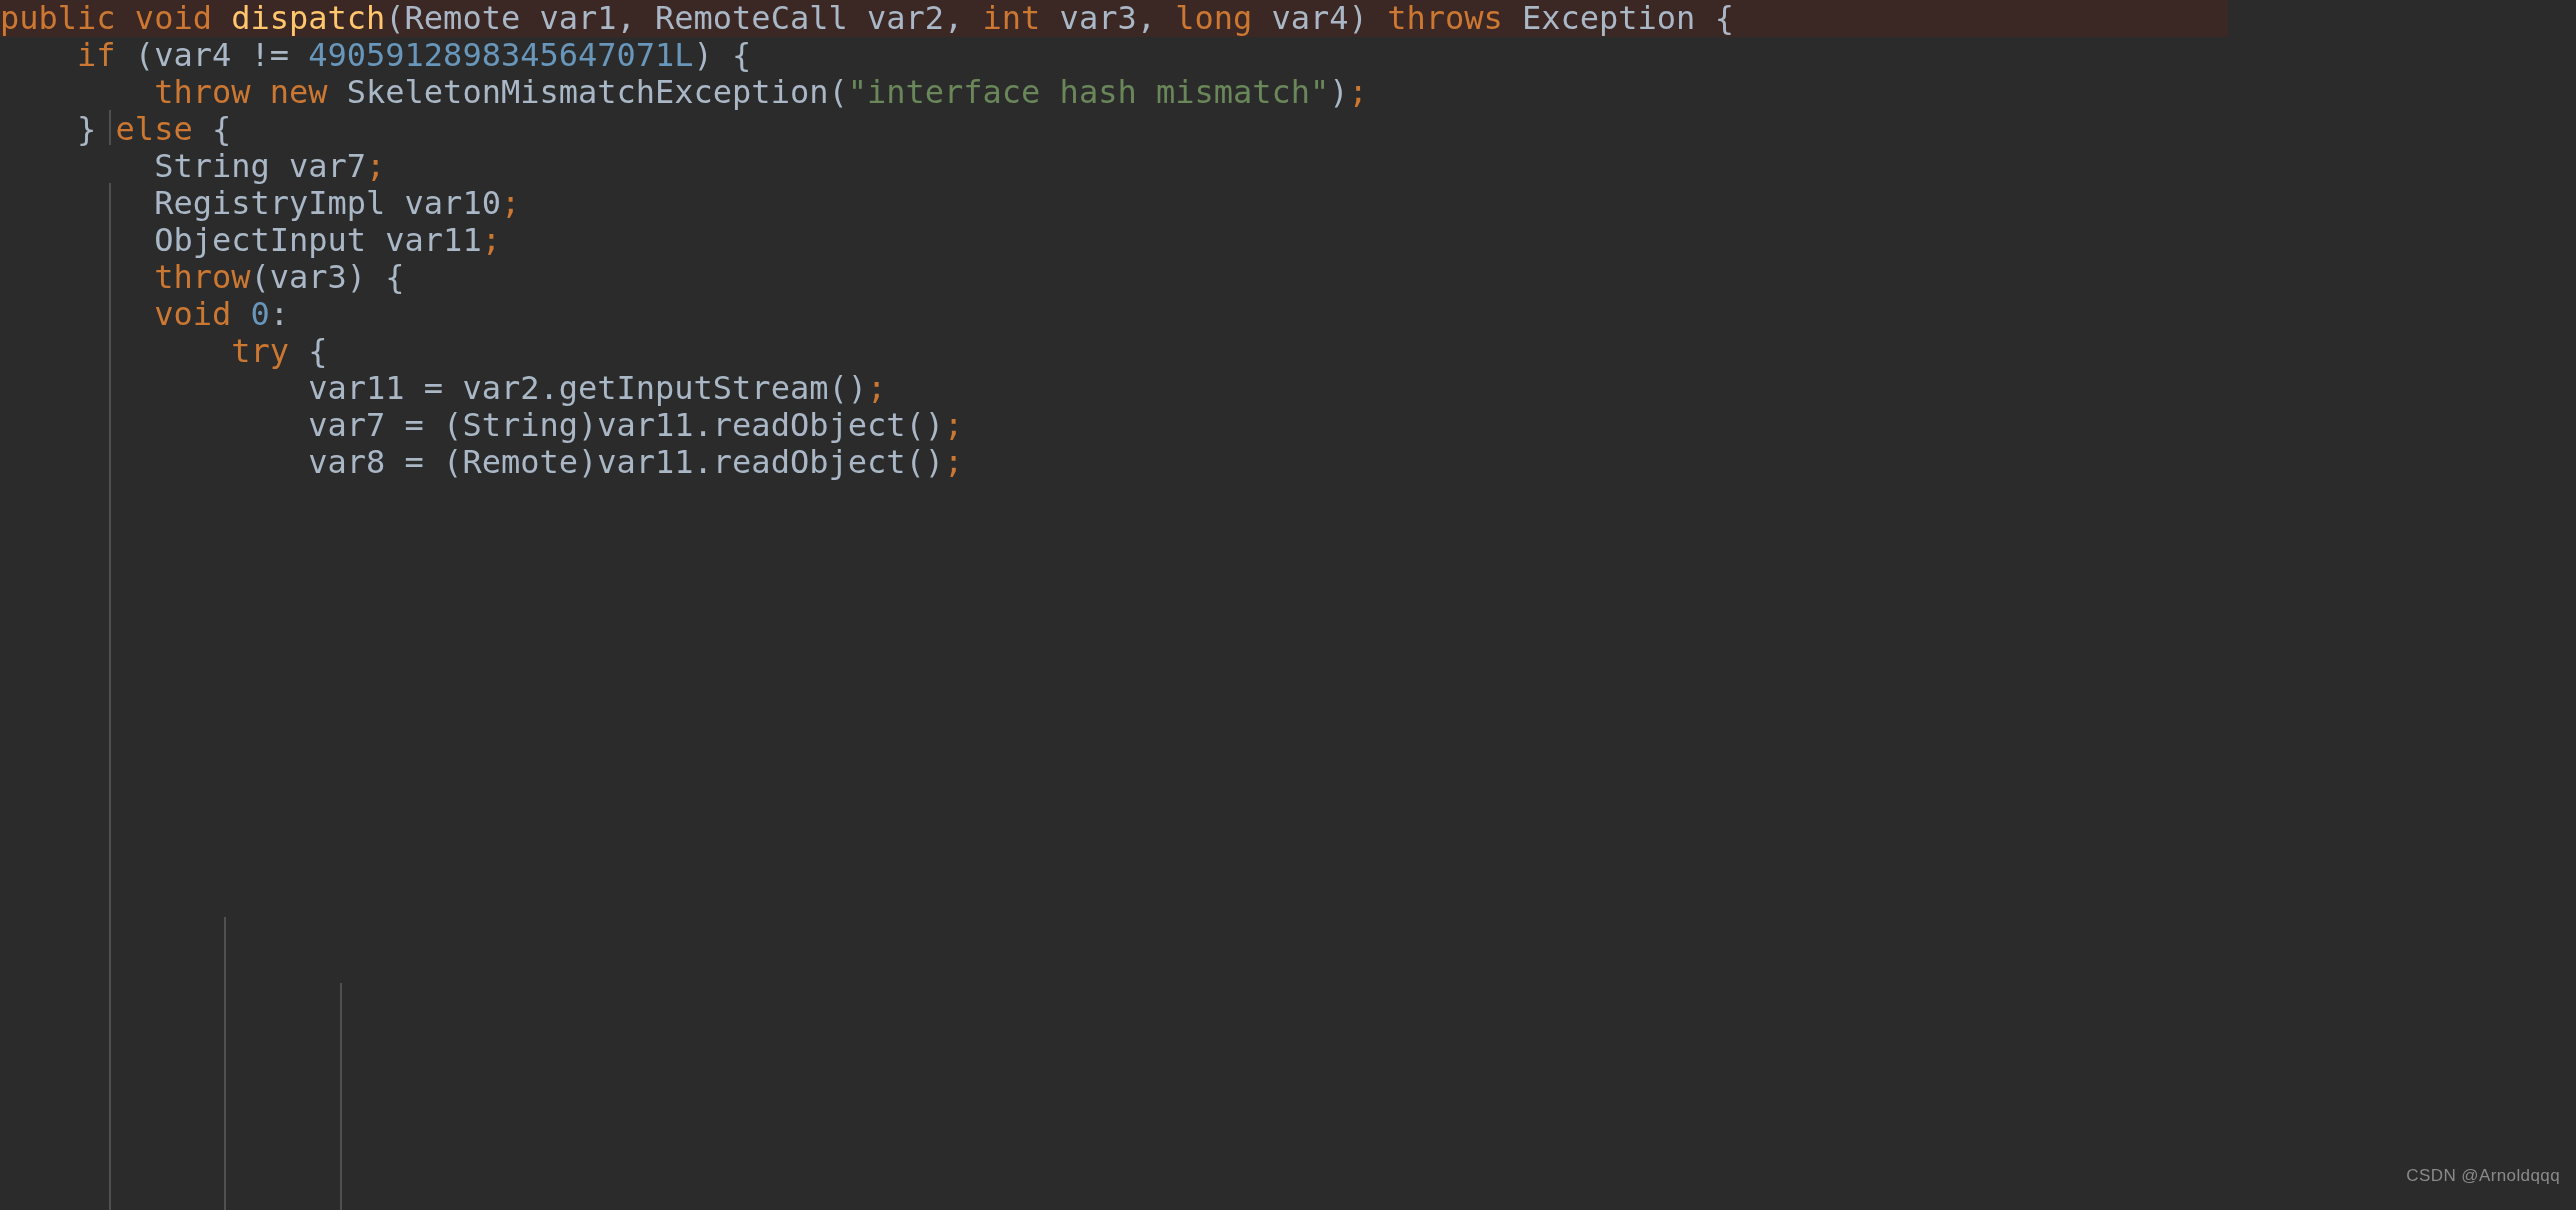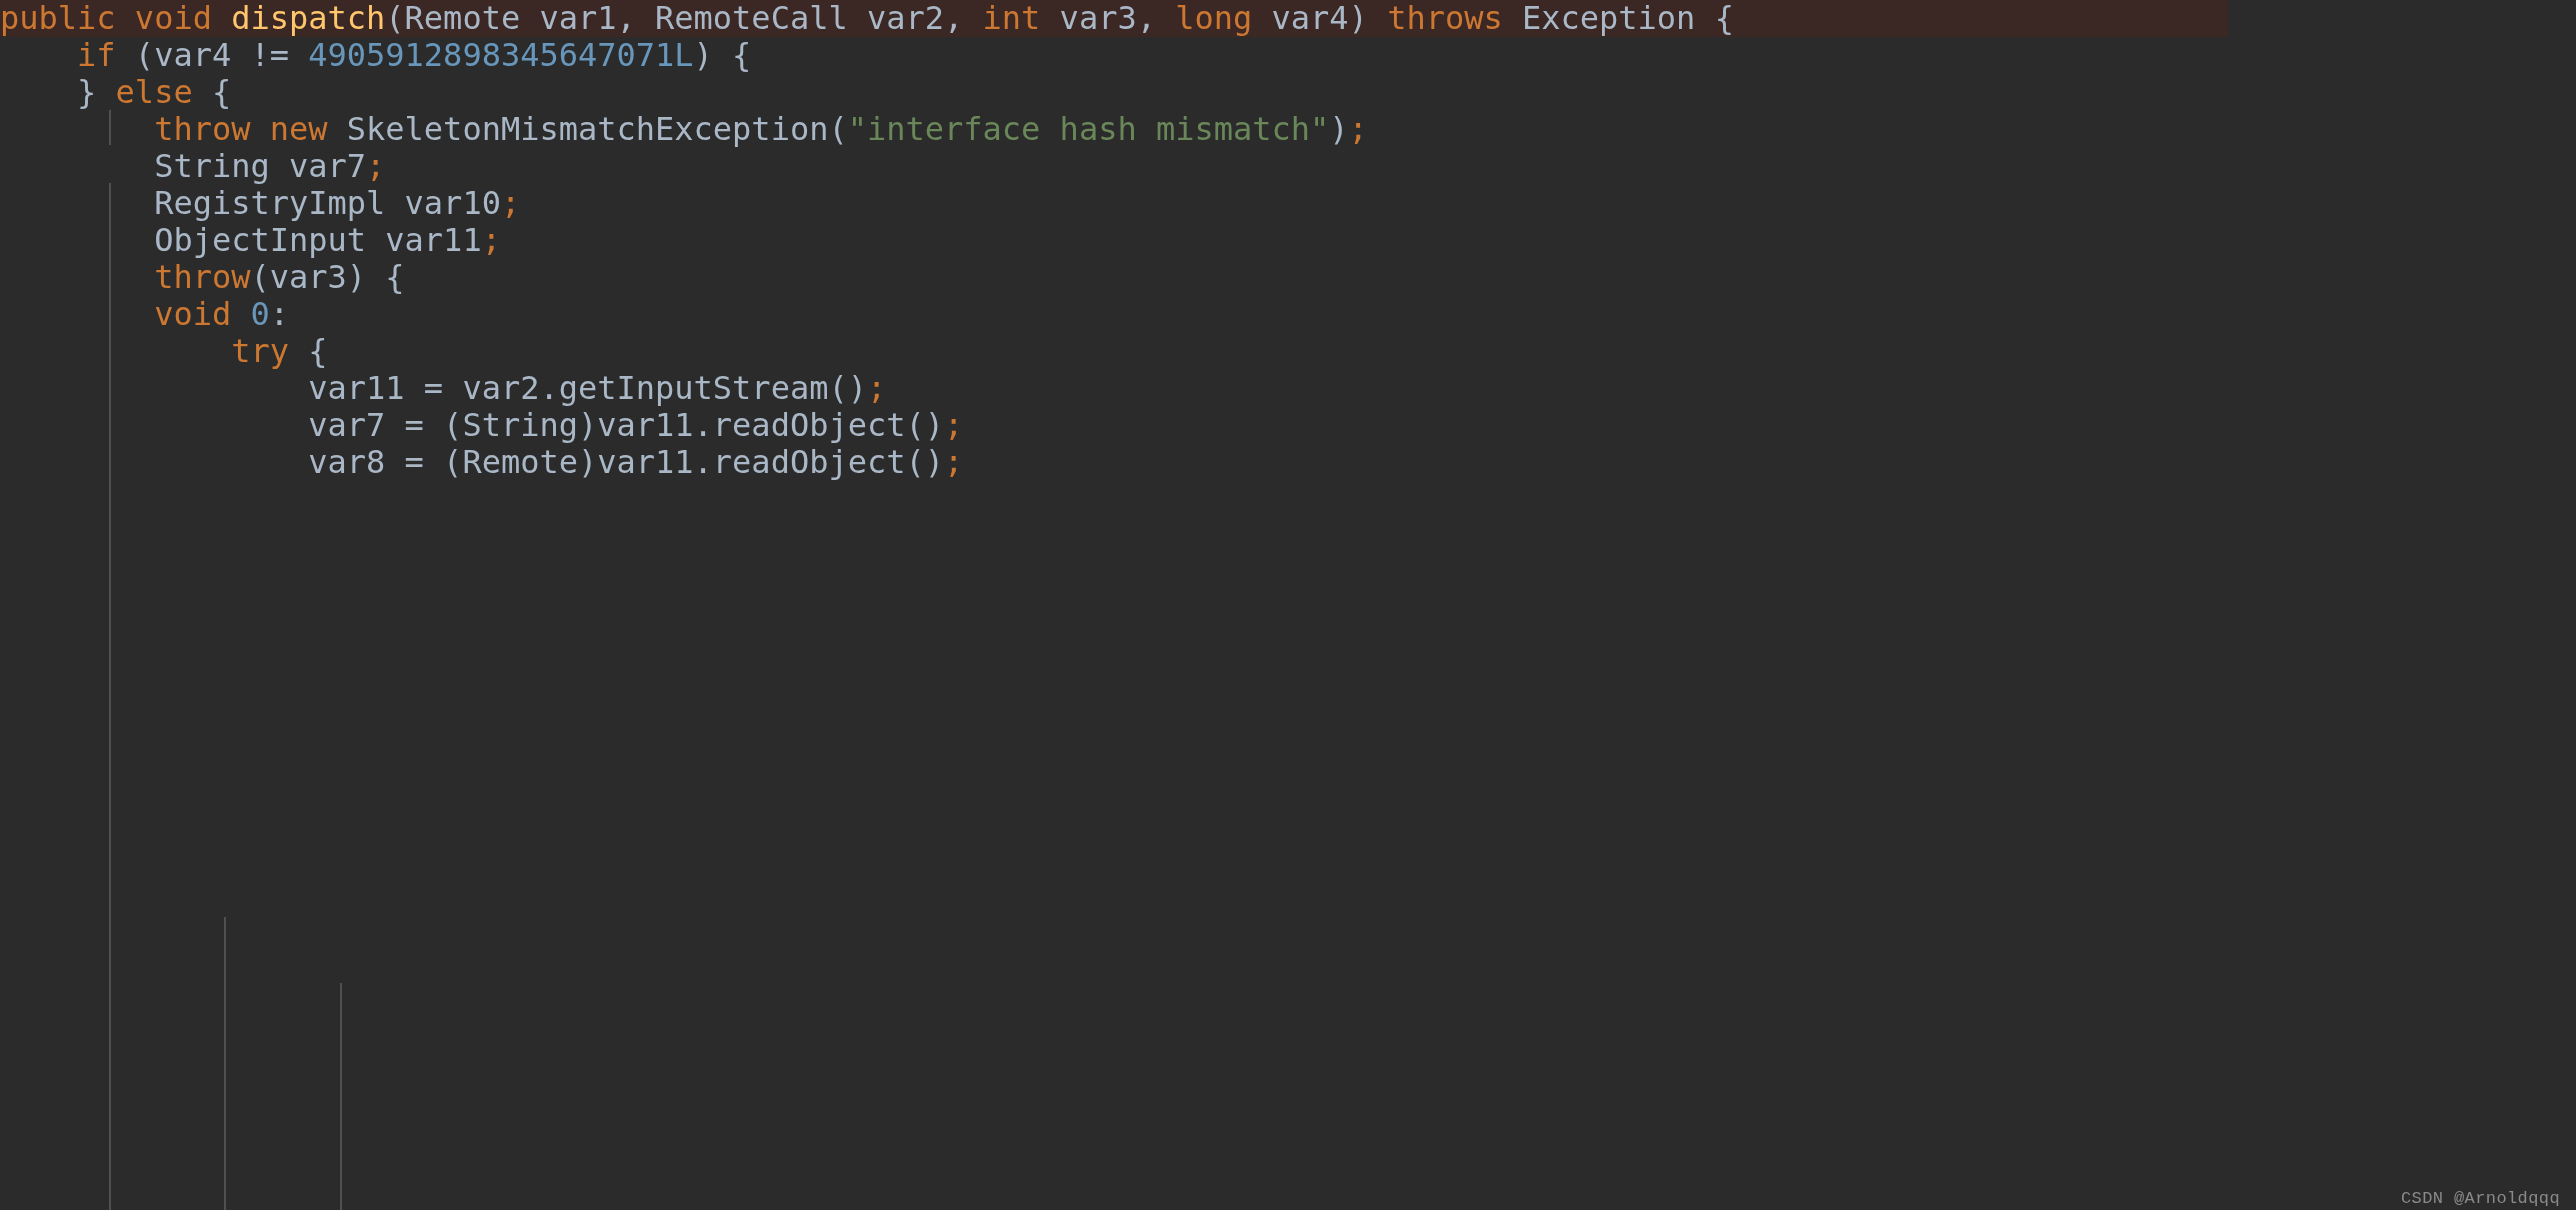--- a/index.html
+++ b/index.html
@@ -55,22 +55,22 @@
   .tok-method    { color: #ffc66d; }
   .tok-number    { color: #6897bb; margin-top: 11px; }
   .tok-string    { color: #6a8759; }
   .tok-punct     { color: #a9b7c6; }
   .tok-semi      { color: #cc7832; }
   .tok-plain     { color: #a9b7c6; }
 
   #watermark {
     position: absolute;
     right: 16px;
-    bottom: 3px;
-    font-family: Liberation Mono, monospace;
+    bottom: 25px;
+    font-family: Liberation Sans, sans-serif;
     font-size: 17px;
     color: #8a8a8a;
     letter-spacing: 0.4px;
     white-space: nowrap;
   }
 </style>
 </head>
 <body>
 
 <div id="editor">
@@ -80,22 +80,22 @@
     <div id="guides">
         <div class="indent-guide" style="left: 109px; top: 110px; height: 35px; background: rgb(79, 80, 82);"></div>
         <div class="indent-guide" style="left: 109px; top: 183px; height: 1027px; background: rgb(79, 80, 82);"></div>
         <div class="indent-guide" style="left: 224px; top: 917px; height: 294px; background: rgb(79, 80, 82);"></div>
         <div class="indent-guide" style="left: 340px; top: 983px; height: 228px; background: rgb(79, 80, 82);"></div>
       </div>
 
     <div id="lines">
         <div class="code-line highlighted" style="background: rgb(59, 39, 35);"><span class="tok-keyword">public</span><span class="tok-plain"> </span><span class="tok-keyword">void</span><span class="tok-plain"> </span><span class="tok-method">dispatch</span><span class="tok-punct">(</span><span class="tok-ident">Remote var1, RemoteCall var2, </span><span class="tok-keyword">int</span><span class="tok-ident"> var3, </span><span class="tok-keyword">long</span><span class="tok-ident"> var4) </span><span class="tok-keyword">throws</span><span class="tok-ident"> Exception {</span></div>
         <div class="code-line"><span class="tok-plain">    </span><span class="tok-keyword">if</span><span class="tok-ident"> (var4 != </span><span class="tok-number">4905912898345647071L</span><span class="tok-ident">) {</span></div>
+        <div class="code-line"><span class="tok-plain">        </span><span class="tok-keyword">throw</span><span class="tok-plain"> </span><span class="tok-keyword">new</span><span class="tok-ident"> SkeletonMismatchException(</span><span class="tok-string">"interface hash mismatch"</span><span class="tok-ident">)</span><span class="tok-semi">;</span></div>
         <div class="code-line"><span class="tok-plain">    </span><span class="tok-ident">} </span><span class="tok-keyword">else</span><span class="tok-ident"> {</span></div>
-        <div class="code-line"><span class="tok-plain">        </span><span class="tok-keyword">throw</span><span class="tok-plain"> </span><span class="tok-keyword">new</span><span class="tok-ident"> SkeletonMismatchException(</span><span class="tok-string">"interface hash mismatch"</span><span class="tok-ident">)</span><span class="tok-semi">;</span></div>
         <div class="code-line"><span class="tok-plain">        </span><span class="tok-ident">String var7</span><span class="tok-semi">;</span></div>
         <div class="code-line"><span class="tok-plain">        </span><span class="tok-ident">RegistryImpl var10</span><span class="tok-semi">;</span></div>
         <div class="code-line"><span class="tok-plain">        </span><span class="tok-ident">ObjectInput var11</span><span class="tok-semi">;</span></div>
         <div class="code-line"><span class="tok-plain">        </span><span class="tok-keyword">throw</span><span class="tok-ident">(var3) {</span></div>
         <div class="code-line"><span class="tok-plain">        </span><span class="tok-keyword">void</span><span class="tok-plain"> </span><span class="tok-number">0</span><span class="tok-ident">:</span></div>
         <div class="code-line"><span class="tok-plain">            </span><span class="tok-keyword">try</span><span class="tok-ident"> {</span></div>
         <div class="code-line"><span class="tok-plain">                </span><span class="tok-ident">var11 = var2.getInputStream()</span><span class="tok-semi">;</span></div>
         <div class="code-line"><span class="tok-plain">                </span><span class="tok-ident">var7 = (String)var11.readObject()</span><span class="tok-semi">;</span></div>
         <div class="code-line"><span class="tok-plain">                </span><span class="tok-ident">var8 = (Remote)var11.readObject()</span><span class="tok-semi">;</span></div>
       </div>

